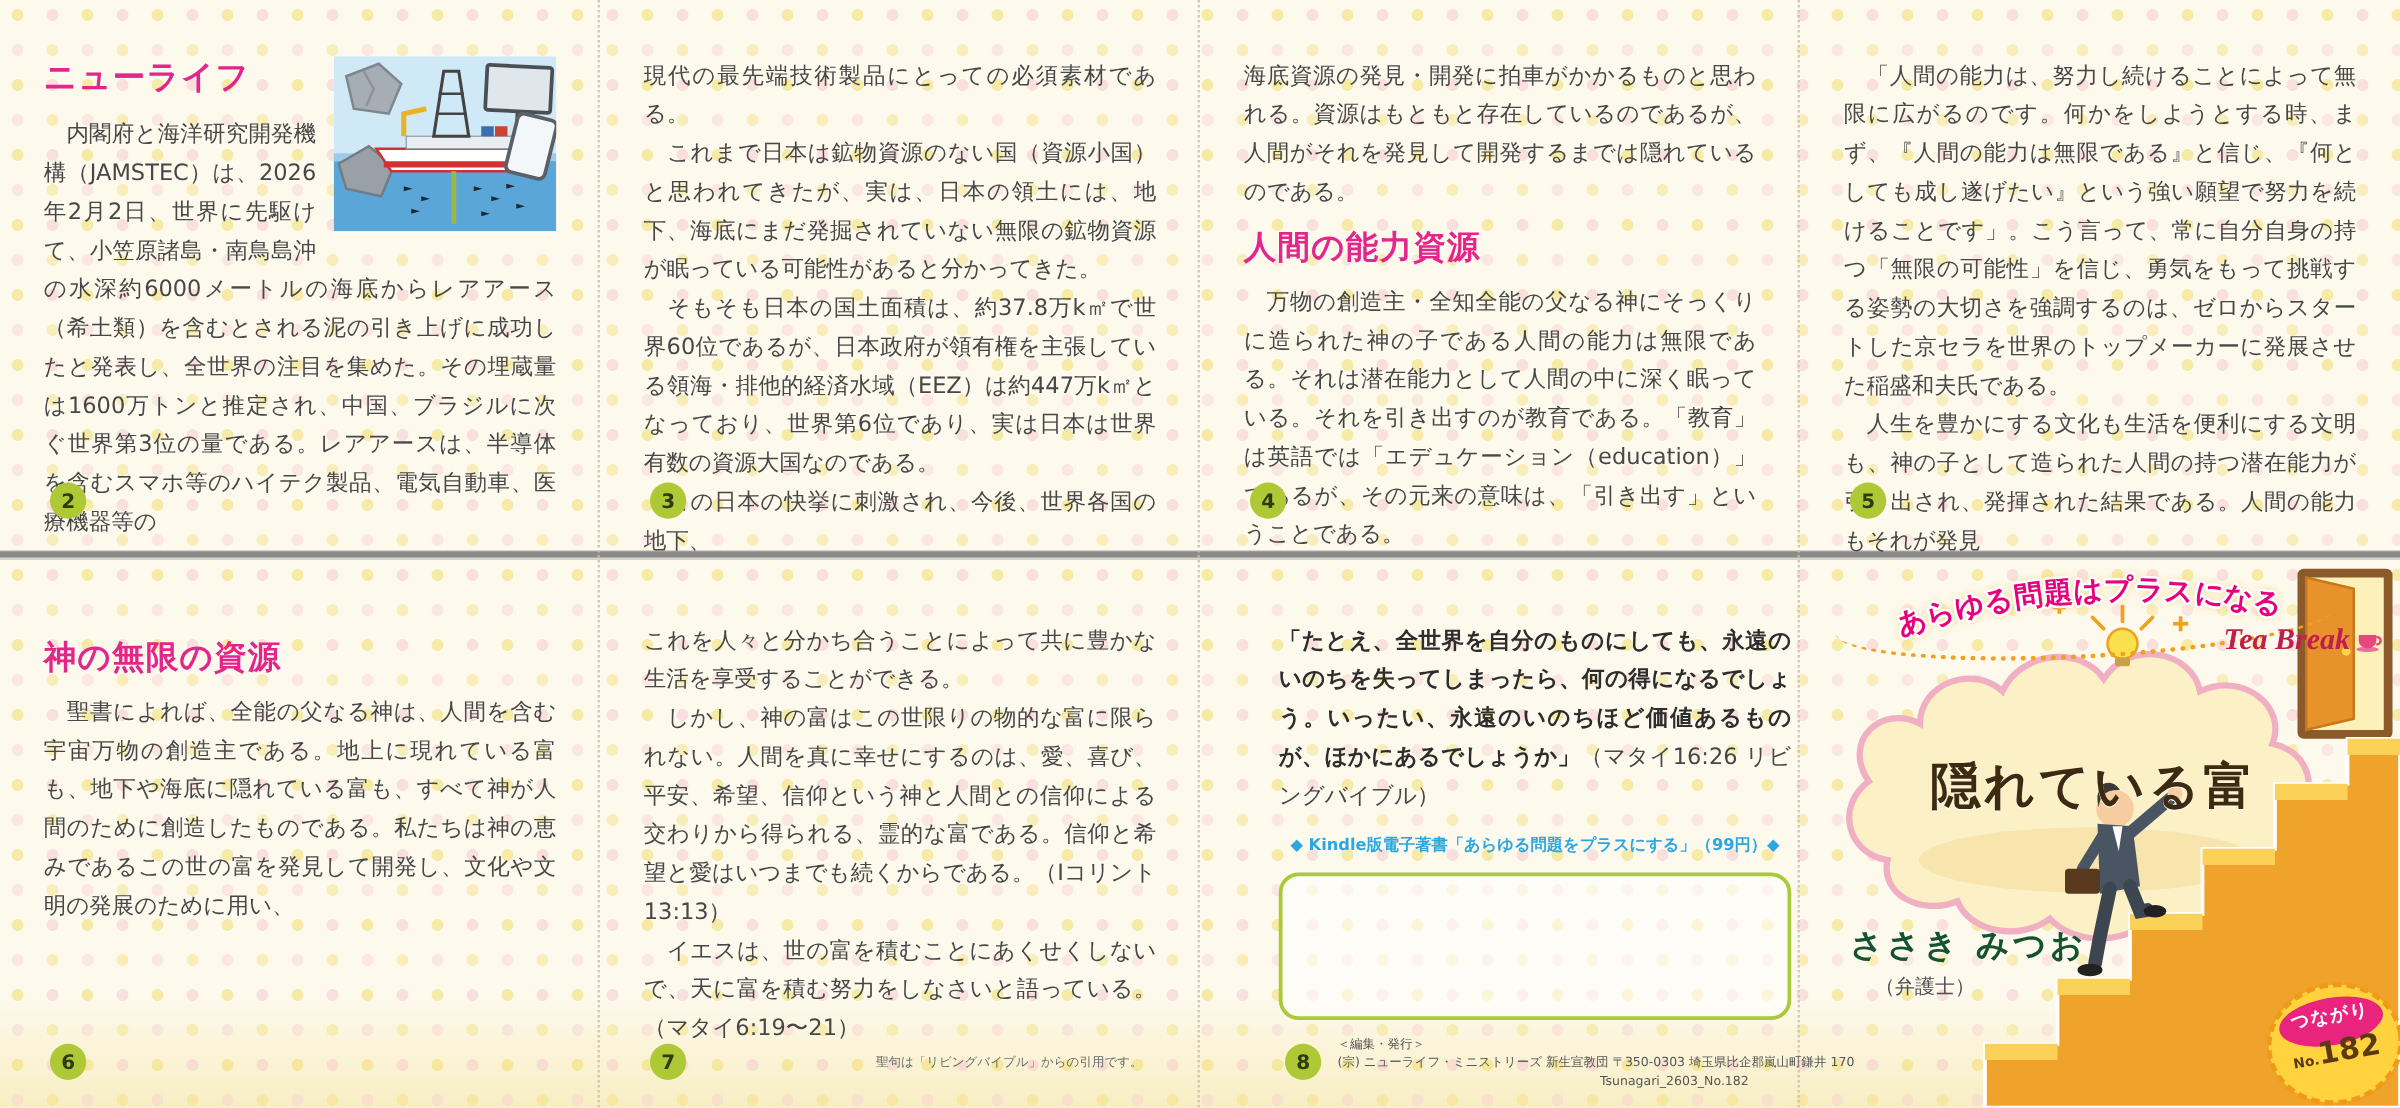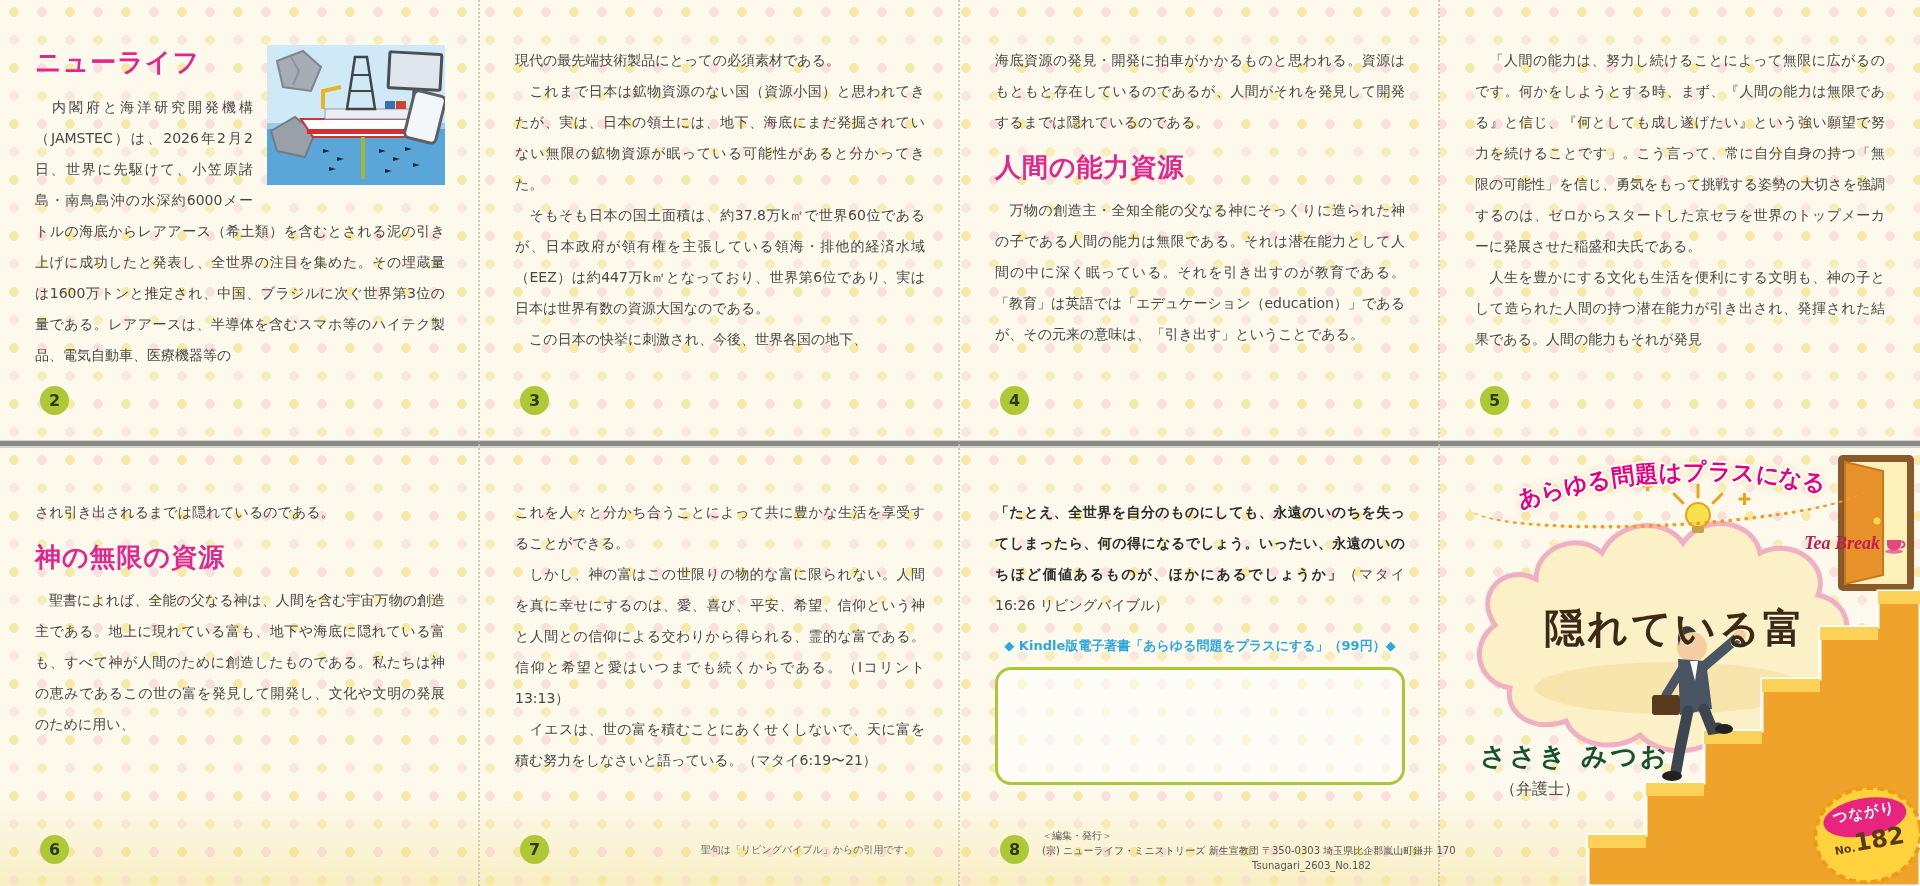--- a/index.html
+++ b/index.html
@@ -12,42 +12,42 @@
       radial-gradient(circle 4.5px at 14px 40px, rgba(246,198,205,.35) 0 4.5px, transparent 5px),
       radial-gradient(circle 4.5px at 42px 40px, rgba(240,222,110,.4) 0 4.5px, transparent 5px),
       linear-gradient(#fdf9ec 0%, #fdf9ec 90%, #f8eec4 100%);
     background-size:56px 56px,56px 56px,56px 56px,56px 56px,100% 100%;
     font-family:"DejaVu Sans", sans-serif;
   }
   .fold{position:absolute;left:0;top:441px;width:1920px;height:5px;background:#8a8a8a;box-shadow:0 -1px 0 #d8d4c8,0 2px 0 #d8d4c8;}
   .vsep{position:absolute;top:0;height:886px;width:0;border-left:2px dotted #ccbfae;opacity:.8;}
   .panel{position:absolute;width:480px;height:443px;box-sizing:border-box;padding:45px 35px 0;}
   .panel.bottom{padding-top:54px;}
-  .jp{font-size:14px;line-height:31px;color:#474747;margin:0;text-align:justify;}
+  .jp{font-size:18px;line-height:31px;color:#474747;margin:0;text-align:justify;}
   .heading{font-size:26px;line-height:1.2;color:#e2268c;font-weight:700;margin:2px 0 14px;letter-spacing:1px;}
   .heading.mid{margin:14px 0 12px;}
   .pagenum{position:absolute;left:40px;top:386px;width:29px;height:29px;border-radius:50%;background:#afc936;color:#2f3a10;font-size:16px;font-weight:700;display:flex;align-items:center;justify-content:center;}
   .panel.bottom .pagenum{top:392px;}
   .illus{float:right;width:178px;height:140px;margin:0 0 8px 14px;}
   
   .quote{font-weight:700;color:#2d2d2d;}
   .quote .ref{font-weight:400;color:#474747;}
   .kindle{text-align:center;color:#2da7e0;font-size:13px;line-height:19px;margin-top:15px;font-weight:600;}
   .kbox{margin-top:12px;height:112px;border:3px solid #a9c93a;border-radius:16px;background:rgba(255,255,255,.55);}
   .pub{position:absolute;left:82px;top:385px;font-size:10px;line-height:15px;color:#565656;white-space:nowrap;}
   .pub .code{padding-left:210px;}
   .footnote{position:absolute;right:46px;top:400px;font-size:10px;color:#6a6a6a;}
   
   .cover{padding:0;}
   .coverart{position:absolute;left:0;top:0;}
   .banner{position:absolute;left:8px;top:14px;width:446px;display:flex;justify-content:center;gap:1px;transform:rotate(-3deg);z-index:3;}
   .arc-ch{display:inline-block;font-size:23px;font-weight:700;color:#e6007e;
     text-shadow:-2px 0 #fff,2px 0 #fff,0 -2px #fff,0 2px #fff,-1.5px -1.5px #fff,1.5px 1.5px #fff,1.5px -1.5px #fff,-1.5px 1.5px #fff,0 0 7px rgba(245,180,40,.9);}
   .banner-arc{position:absolute;left:28px;top:22px;width:400px;height:58px;border:0;border-bottom:4px dotted #f59f1e;border-radius:50%;transform:rotate(-3deg);z-index:2;}
-  .teabreak{position:absolute;right:12px;top:56px;font-family:"Liberation Serif",serif;font-style:italic;font-weight:700;font-size:18px;color:#c01e50;display:flex;align-items:flex-end;gap:4px;z-index:3;margin-top:34px;}
+  .teabreak{position:absolute;right:12px;top:56px;font-family:"Liberation Serif",serif;font-style:italic;font-weight:700;font-size:24px;color:#c01e50;display:flex;align-items:center;gap:4px;z-index:3;}
   .cover-title{position:absolute;left:70px;top:158px;width:330px;text-align:center;font-size:40px;font-weight:800;color:#3d2a10;letter-spacing:3px;text-shadow:0 1px 0 #fff;z-index:2;}
   .author{position:absolute;left:40px;top:296px;font-size:26px;font-weight:700;color:#14532d;letter-spacing:3px;z-index:2;}
   .author-title{position:absolute;left:60px;top:336px;font-size:16px;color:#4f4f4f;z-index:2;}
   .badge{position:absolute;right:-4px;top:340px;width:112px;height:104px;transform:rotate(-10deg);z-index:3;}
   .badge-series{position:absolute;left:0;right:0;top:20px;text-align:center;color:#fff;font-size:14.5px;font-weight:700;letter-spacing:1px;}
   .badge-no{position:absolute;left:0;right:0;top:44px;text-align:center;color:#5a3a10;}
   .badge-no .pre{font-size:11px;font-weight:700;}
   .badge-no .num{font-size:24px;font-weight:800;}
 </style>
 </head>
@@ -116,35 +116,34 @@
   <div class="pagenum">4</div>
 </section>
 
 <section class="panel" style="left:1440px;top:0">
   <p class="jp">　「人間の能力は、努力し続けることによって無限に広がるのです。何かをしようとする時、まず、『人間の能力は無限である』と信じ、『何としても成し遂げたい』という強い願望で努力を続けることです」。こう言って、常に自分自身の持つ「無限の可能性」を信じ、勇気をもって挑戦する姿勢の大切さを強調するのは、ゼロからスタートした京セラを世界のトップメーカーに発展させた稲盛和夫氏である。</p>
   <p class="jp">　人生を豊かにする文化も生活を便利にする文明も、神の子として造られた人間の持つ潜在能力が引き出され、発揮された結果である。人間の能力もそれが発見</p>
   <div class="pagenum">5</div>
 </section>
 
 <section class="panel bottom" style="left:0;top:443px">
-  <p class="jp">され引き出されるまでは隠れているのである。</p>
   <h2 class="heading mid">神の無限の資源</h2>
   <p class="jp">　聖書によれば、全能の父なる神は、人間を含む宇宙万物の創造主である。地上に現れている富も、地下や海底に隠れている富も、すべて神が人間のために創造したものである。私たちは神の恵みであるこの世の富を発見して開発し、文化や文明の発展のために用い、</p>
   <div class="pagenum">6</div>
 </section>
 
 <section class="panel bottom" style="left:480px;top:443px">
   <p class="jp">これを人々と分かち合うことによって共に豊かな生活を享受することができる。</p>
   <p class="jp">　しかし、神の富はこの世限りの物的な富に限られない。人間を真に幸せにするのは、愛、喜び、平安、希望、信仰という神と人間との信仰による交わりから得られる、霊的な富である。信仰と希望と愛はいつまでも続くからである。（Iコリント13:13）</p>
   <p class="jp">　イエスは、世の富を積むことにあくせくしないで、天に富を積む努力をしなさいと語っている。（マタイ6:19〜21）</p>
   <div class="footnote">聖句は「リビングバイブル」からの引用です。</div>
   <div class="pagenum">7</div>
 </section>
 
-<section class="panel bottom" style="left:960px;top:443px">
+<section class="panel bottom" style="left:988px;top:443px">
   <p class="jp quote"><span>「たとえ、全世界を自分のものにしても、永遠のいのちを失ってしまったら、何の得になるでしょう。いったい、永遠のいのちほど価値あるものが、ほかにあるでしょうか」</span><span class="ref">（マタイ16:26 リビングバイブル）</span></p>
   <div class="kindle">
     <div>◆ Kindle版電子著書「あらゆる問題をプラスにする」（99円）◆</div>
   </div>
   <div class="kbox"></div>
   <div class="pub">
     <div>＜編集・発行＞</div>
     <div>(宗) ニューライフ・ミニストリーズ 新生宣教団 〒350-0303 埼玉県比企郡嵐山町鎌井 170</div>
     <div class="code">Tsunagari_2603_No.182</div>
   </div>

